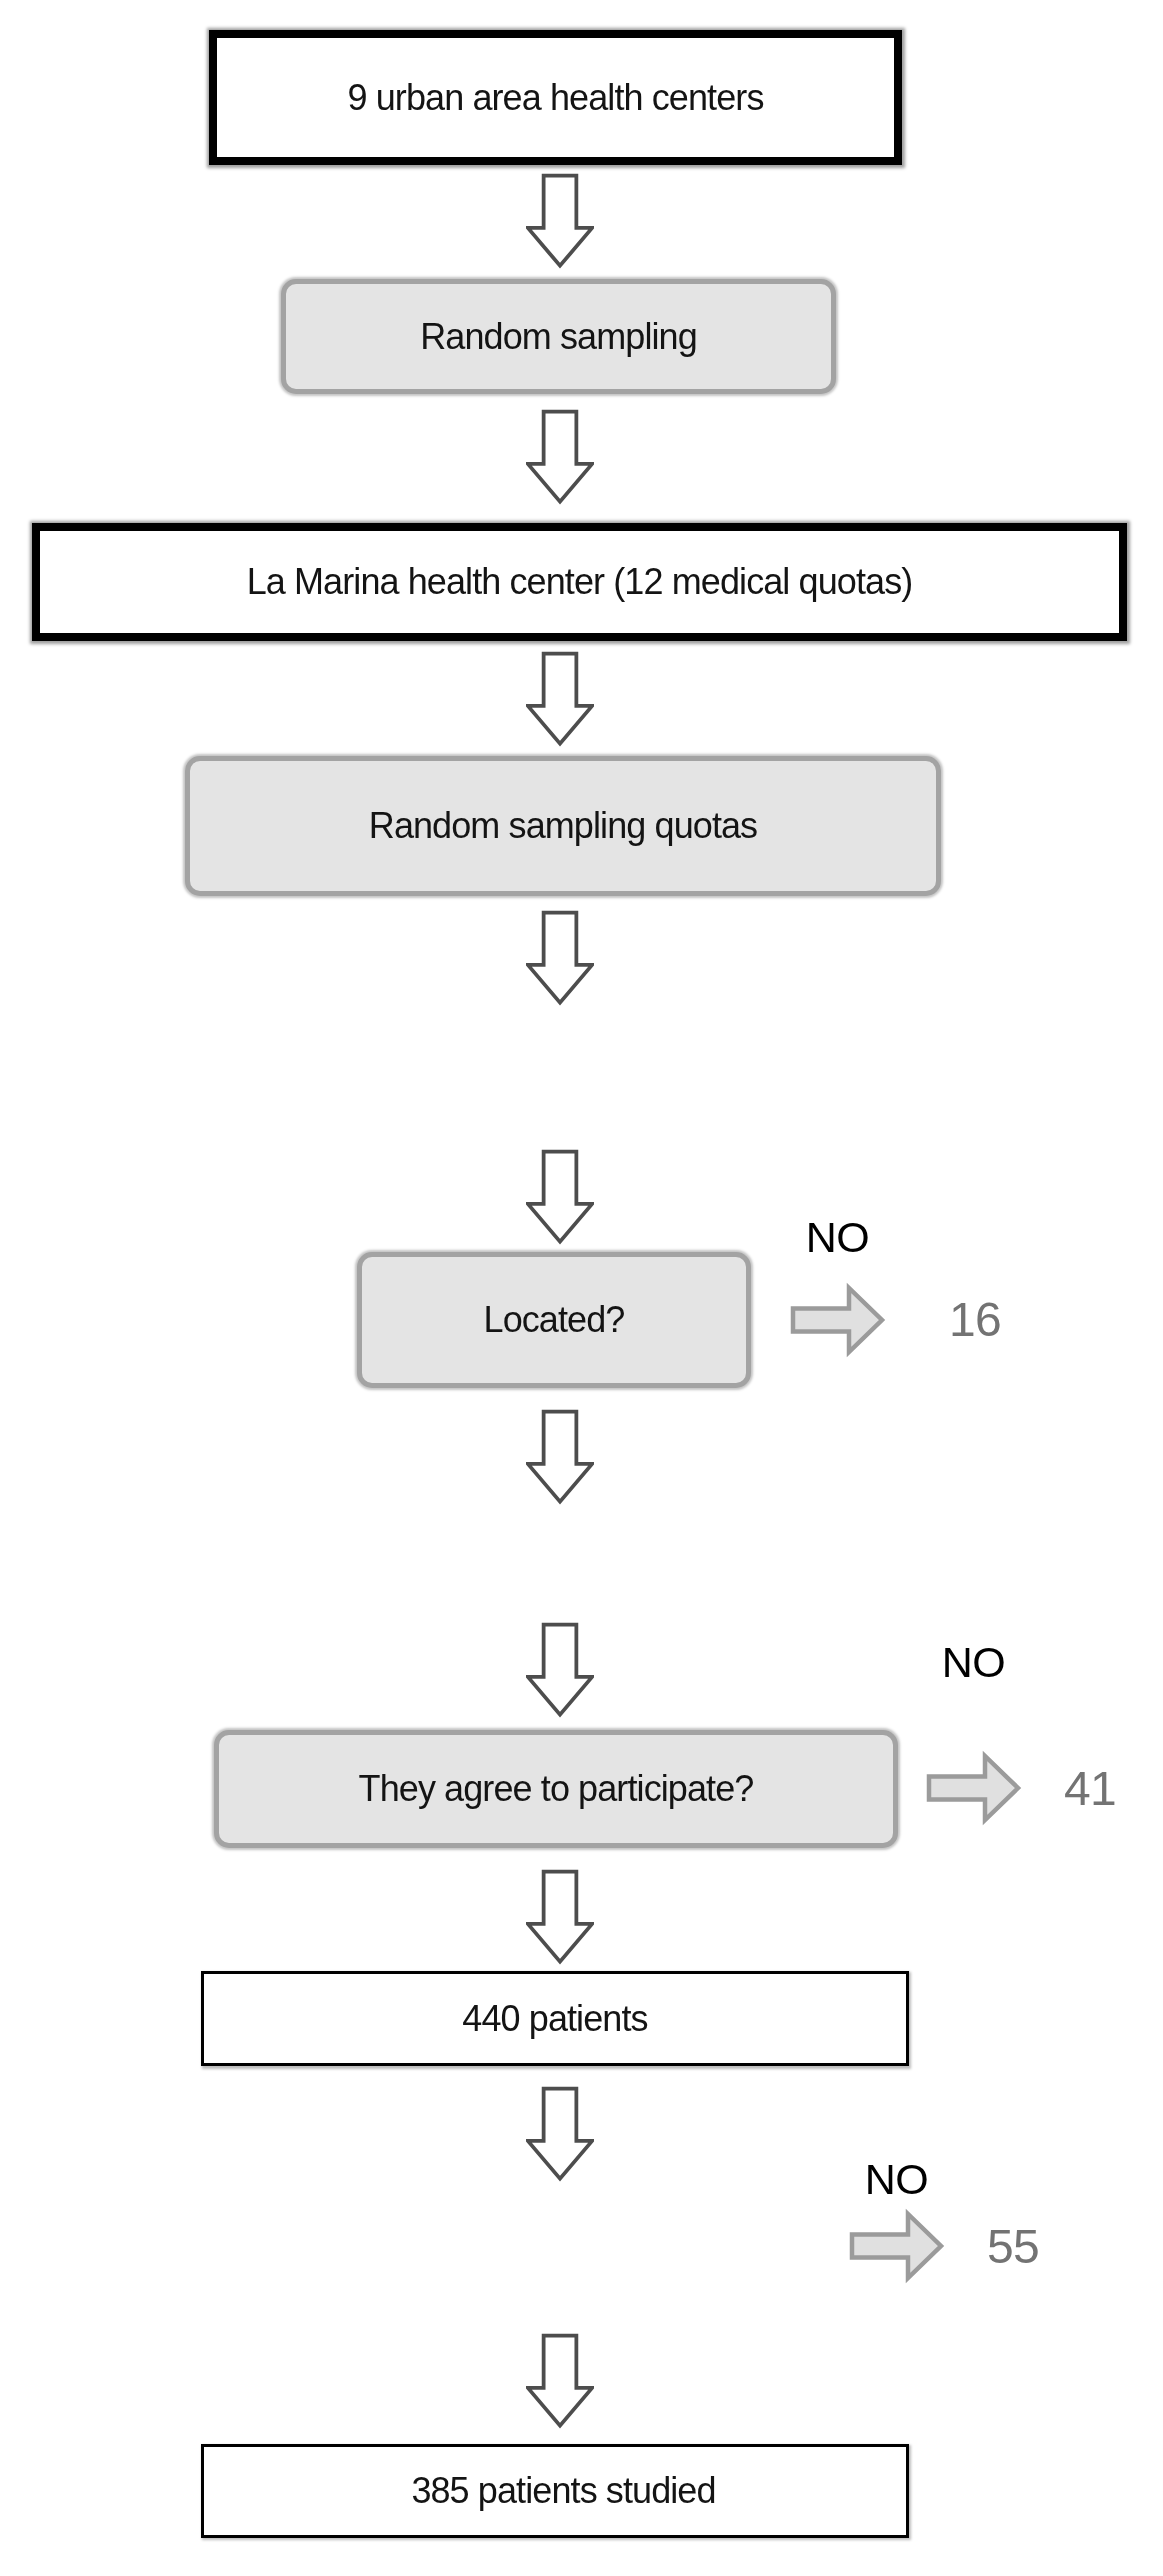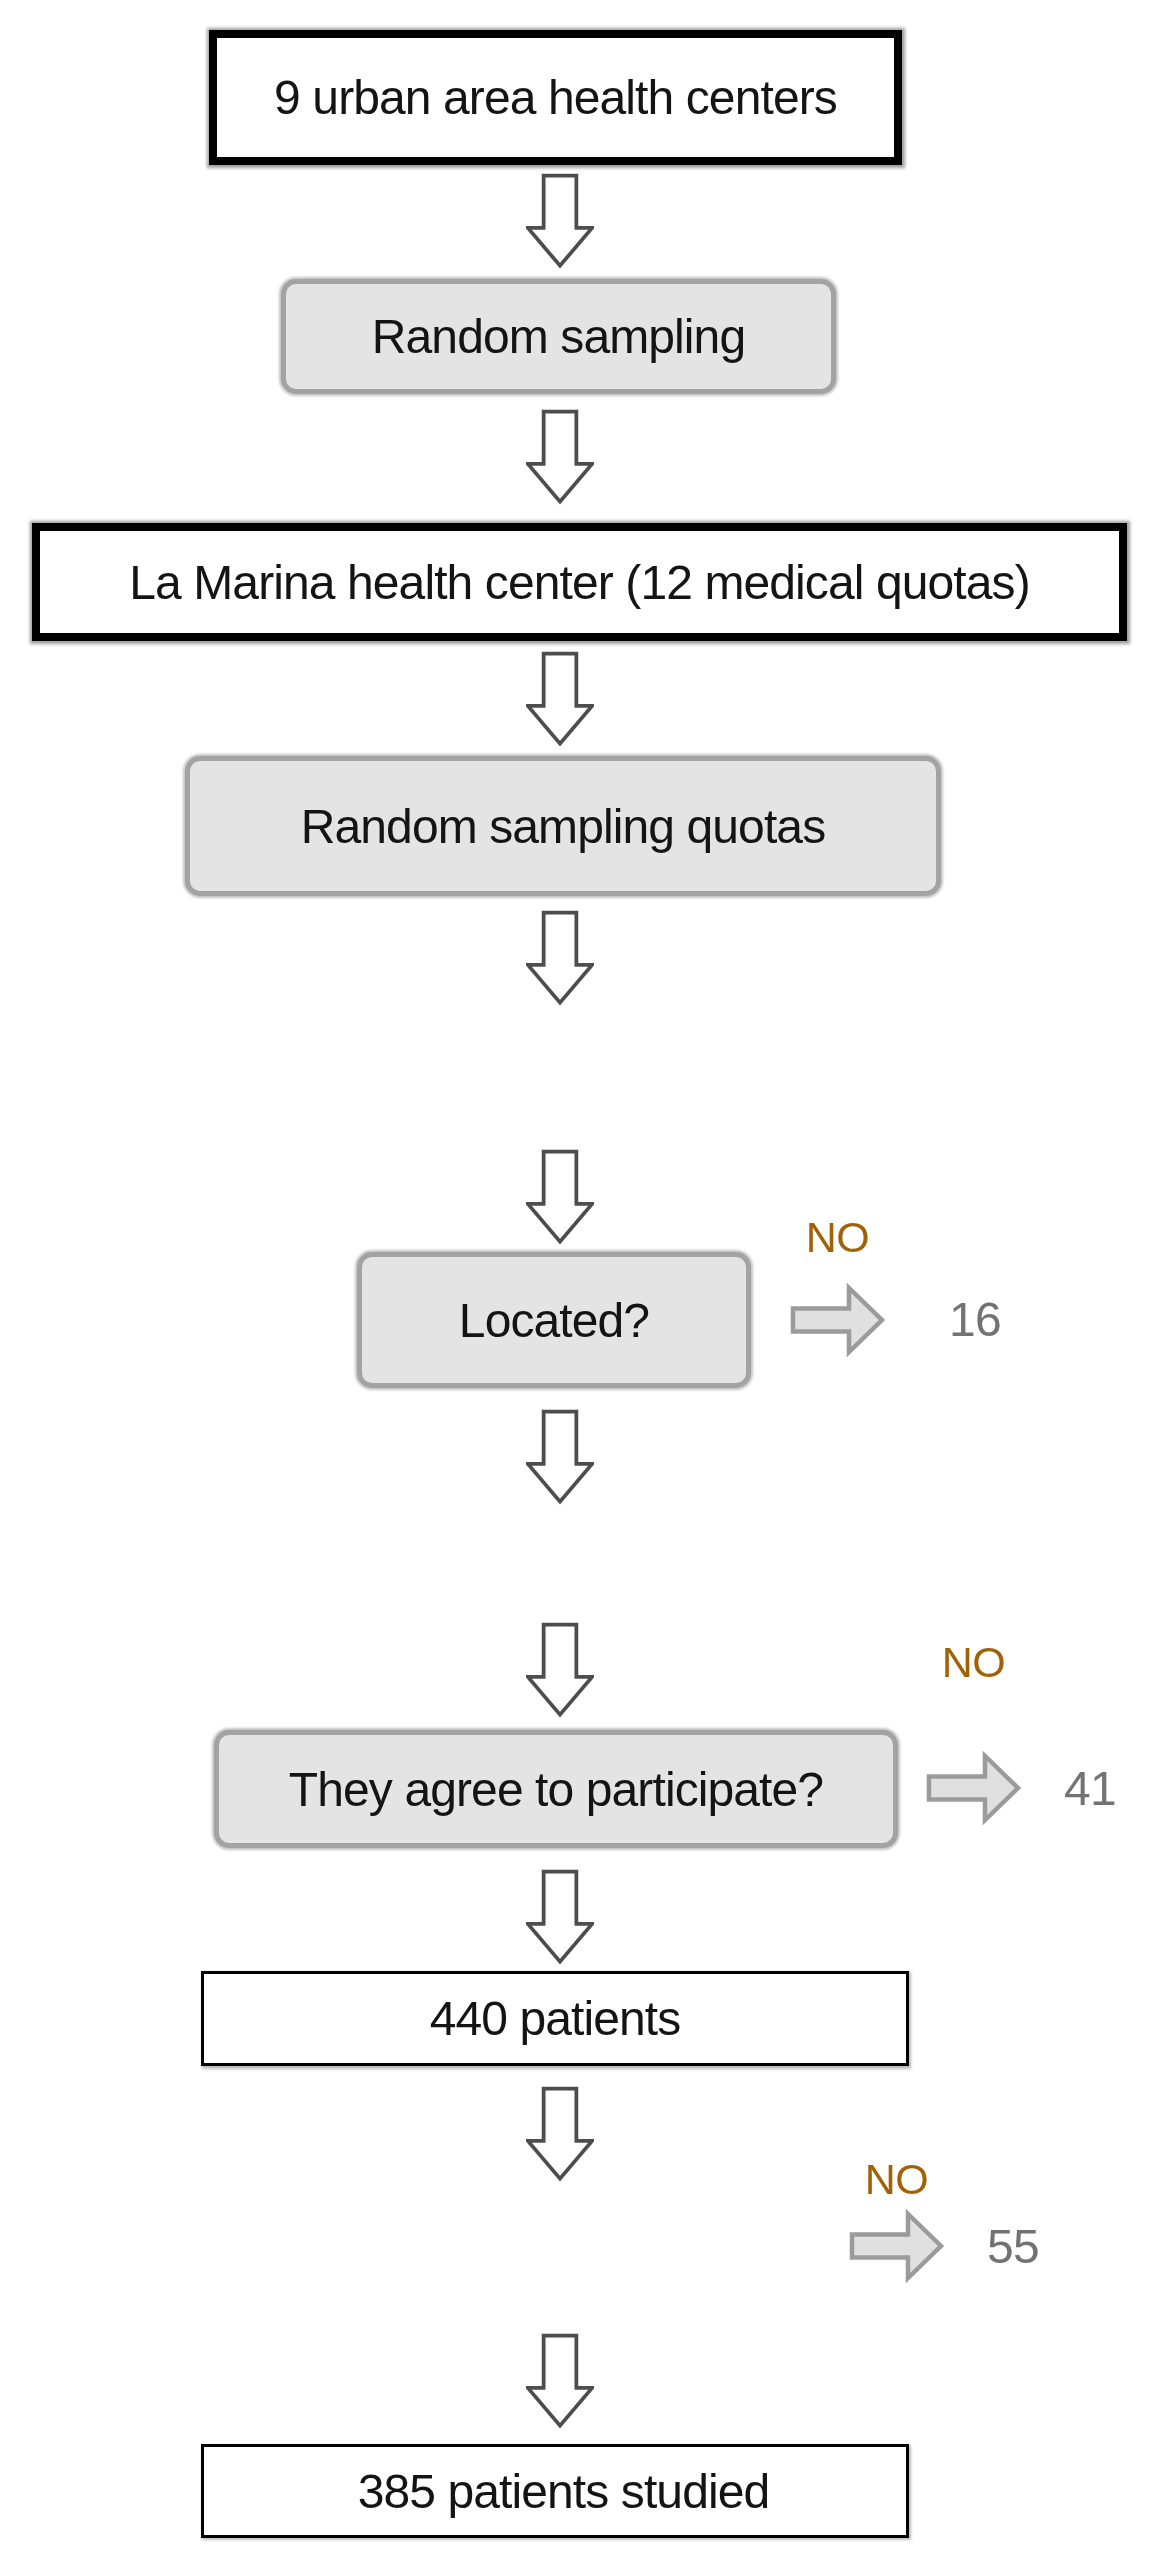--- a/index.html
+++ b/index.html
@@ -12,21 +12,21 @@
     overflow: hidden;
   }
   .node {
     position: absolute;
     display: flex;
     align-items: center;
     justify-content: center;
     box-sizing: border-box;
     background: #ffffff;
     color: #141414;
-    font-size: 48px;
+    font-size: 36px;
     letter-spacing: -0.9px;
     white-space: nowrap;
     text-align: center;
   }
   .rect-bold {
     border: 8px solid #000000;
     box-shadow: 0 0 3.1px 2.5px #9f9f9f;
   }
   .rect {
     border: 3.7px solid #000000;
@@ -39,21 +39,21 @@
     box-shadow: 0 0 2.5px 1.9px #c4c4c4;
   }
   .down-arrow { position: absolute; width: 68px; height: 96px; }
   .side-arrow { position: absolute; width: 113px; height: 80px; }
   .no-label {
     position: absolute;
     width: 113px;
     text-align: center;
     font-size: 43px;
     letter-spacing: -0.6px;
-    color: #a16207;
+    color: #000000;
   }
   .count-label {
     position: absolute;
     font-size: 48px;
     letter-spacing: -0.6px;
     color: #737373;
   }
 </style>
 </head>
 <body>

